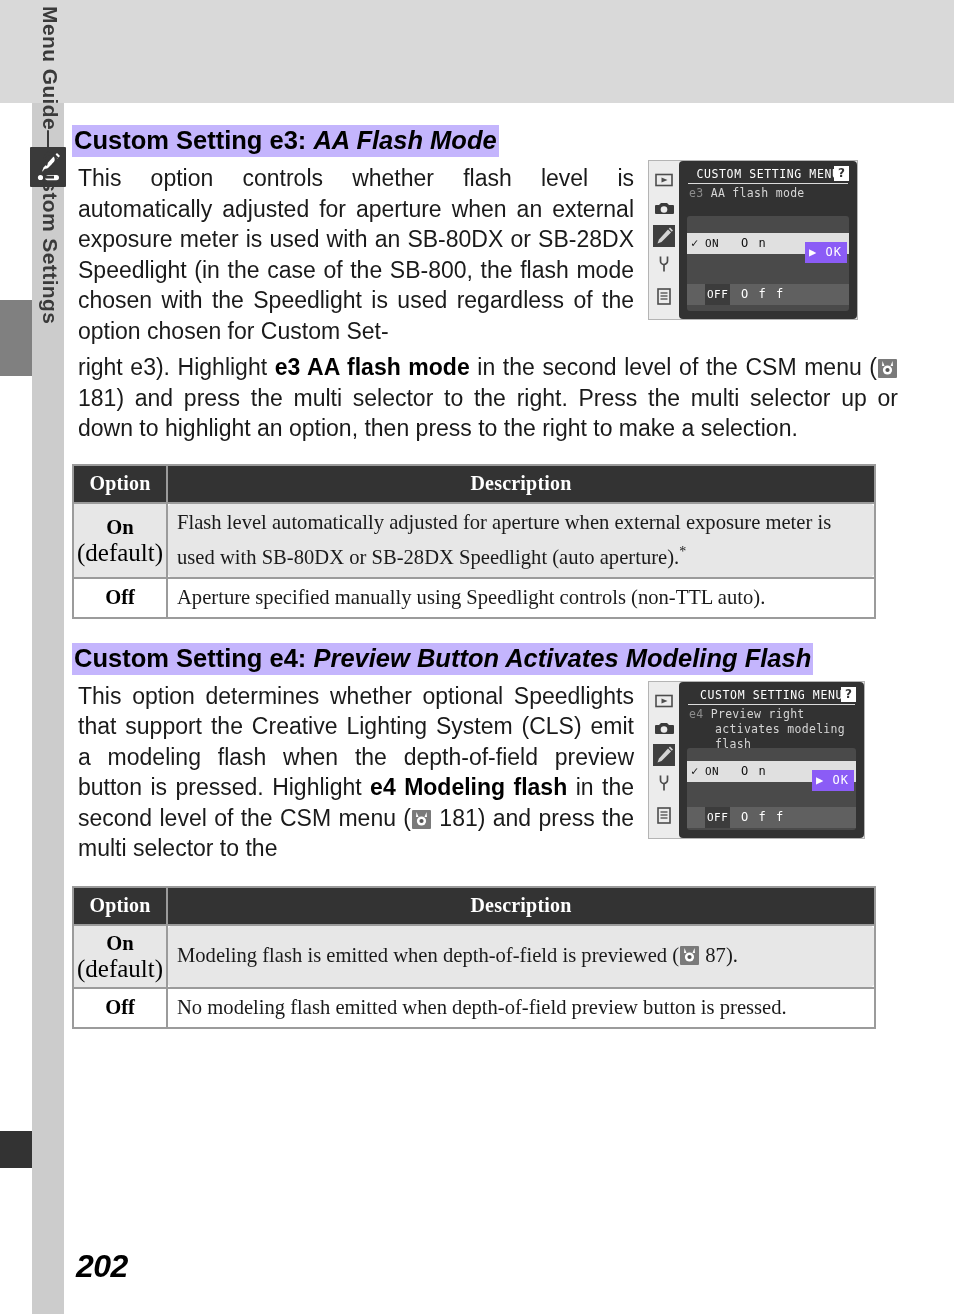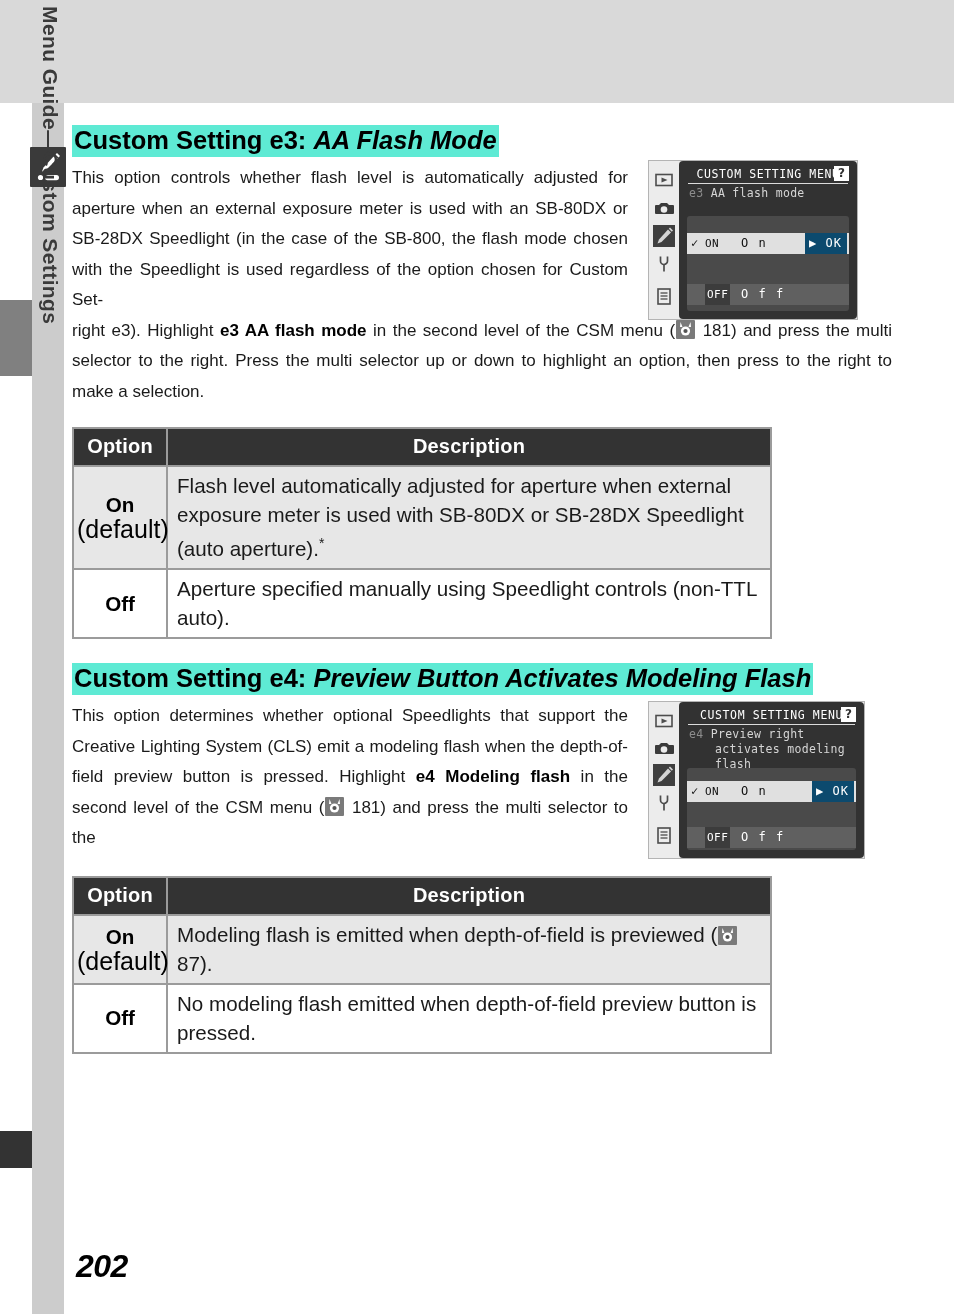--- a/index.html
+++ b/index.html
@@ -82,41 +82,41 @@
   
   .content {
     position: absolute;
     left: 72px;
     top: 103px;
     width: 820px;
   }
 
   
   .sec-head {
-    background: #5eead4;
+    background: #c4b5fd;
     display: inline-block;
     font-size: 25.5px;
     font-weight: bold;
     line-height: 1.15;
     padding: 1px 2px 2px 2px;
     white-space: nowrap;
     color: #000;
   }
   .sec-head .ital {
     font-style: italic;
   }
   .head-wrap { margin: 0; padding: 0; }
 
   
   .para {
-    font-size: 17px;
+    font-size: 23px;
     line-height: 30.5px;
     text-align: justify;
     color: #1a1a1a;
-    margin: 0;
+    margin: 6px;
   }
   .para b { font-weight: bold; color: #000; }
 
   .para-narrow { width: 556px; }
   .para-full { width: 820px; }
 
   
   .bk {
     display: inline-block;
     width: 19px;
@@ -229,46 +229,47 @@
     padding: 0 2px;
   }
   .lcd-name {
     position: absolute;
     left: 54px;
     letter-spacing: 1.5px;
   }
   .lcd-ok {
     position: absolute;
     right: 2px;
-    top: 0;
+    top: 9px;
     color: #ffffff;
-    background: #0c4a6e;
+    background: #8b5cf6;
     font-family: "DejaVu Sans Mono", monospace;
     font-size: 12px;
     line-height: 21px;
     padding: 0 5px 0 4px;
     letter-spacing: 1px;
   }
   .lcd-icon {
     position: absolute;
     left: 4px;
     width: 22px;
     height: 22px;
   }
   .lcd-icon.active {
     background: #3f3f3f;
   }
   .lcd-icon svg { display: block; }
 
   
   table.opt {
     border-collapse: collapse;
-    width: 700px;
+    width: 804px;
     border: 2px solid #9b9b9b;
     table-layout: fixed;
+    font-family: Liberation Serif, serif;
   }
   table.opt th, table.opt td {
     border: 2px solid #9b9b9b;
     vertical-align: middle;
   }
   table.opt thead th {
     background: #333333;
     color: #ffffff;
     font-size: 20px;
     font-weight: bold;
@@ -282,20 +283,21 @@
     line-height: 25px;
     padding: 5px 3px 6px 3px;
   }
   td.optcell .nm { font-weight: bold; display: block; }
   td.optcell .df { font-weight: normal; display: block; font-size: 25px; }
   td.desc {
     font-size: 20.6px;
     line-height: 29px;
     padding: 4px 9px 5px 9px;
     color: #1a1a1a;
+    border-radius: 7px;
   }
   tr.shaded td { background: #e7e7e7; }
   tr.plain td { background: #ffffff; }
   .sup { font-size: 14px; vertical-align: super; }
 
   
   .footnote {
     width: 820px;
     font-size: 19px;
     line-height: 26px;

